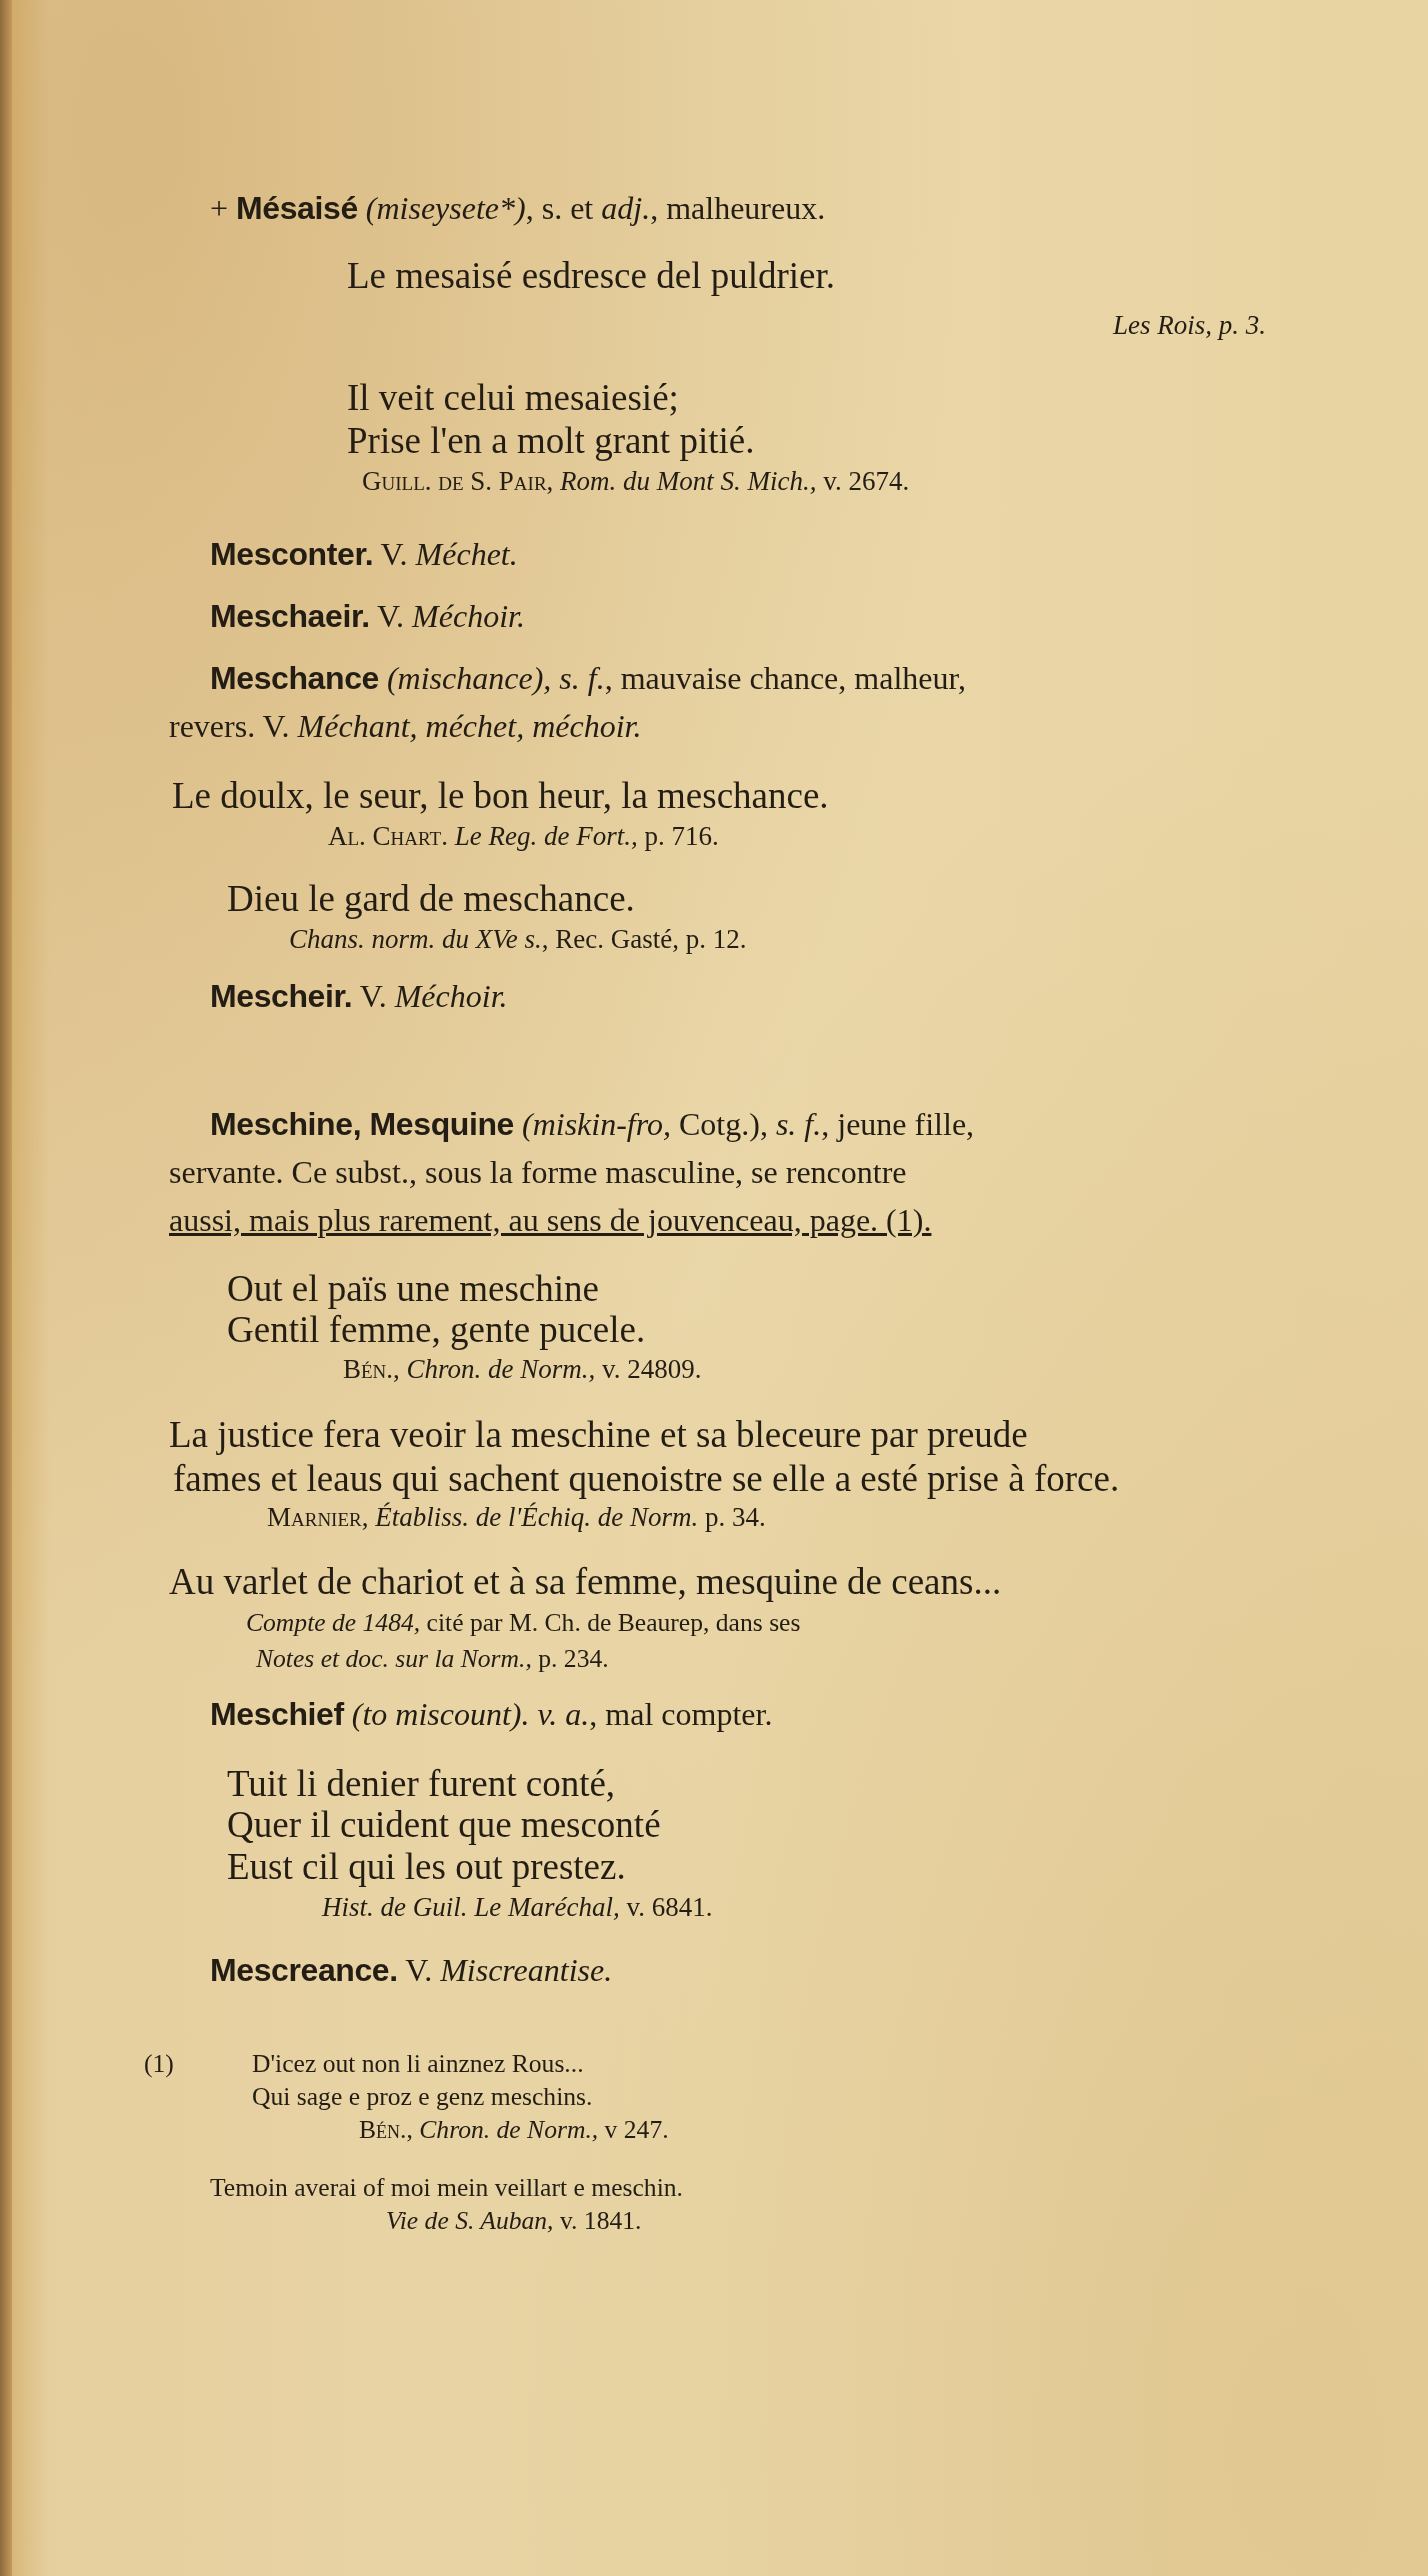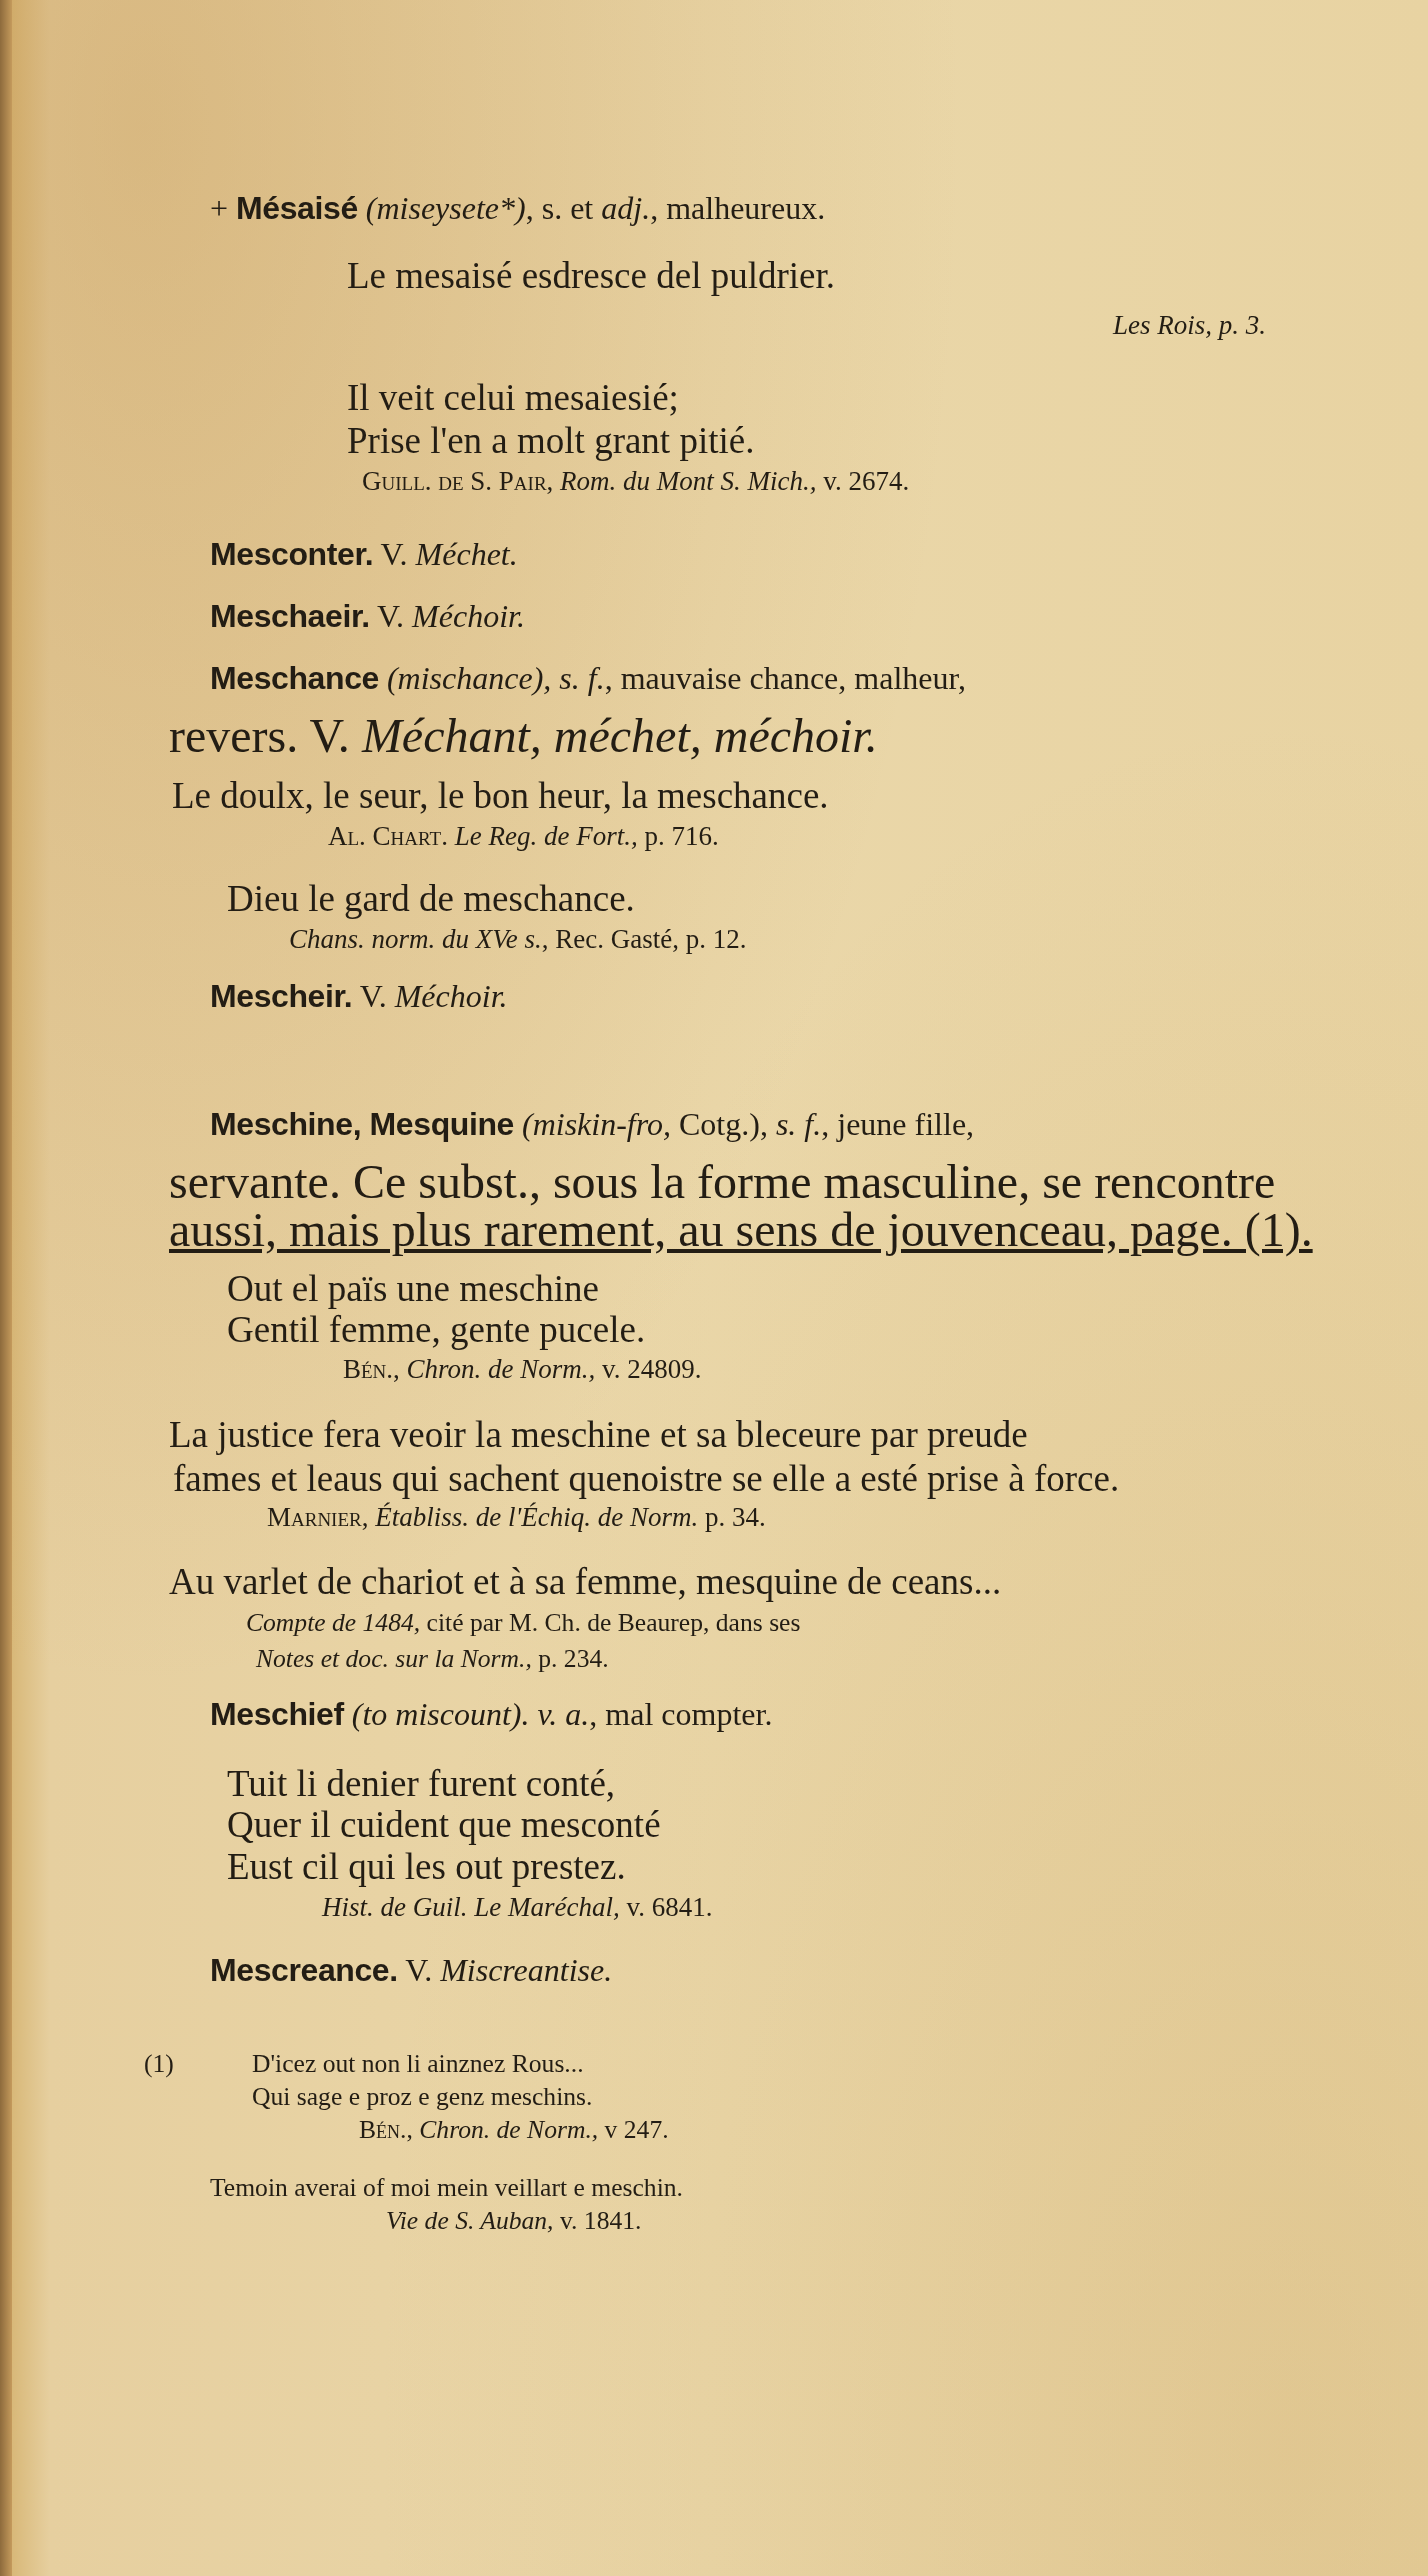--- a/index.html
+++ b/index.html
@@ -16,21 +16,21 @@
         radial-gradient(ellipse at 90% 95%, rgba(200,160,90,0.25), rgba(0,0,0,0) 50%),
         linear-gradient(90deg, #b98a4c 0px, #d8b878 11.6px, #e6cf9f 50px, #ead7a9 50%, #e8d3a2 100%);
     }
     .gutter {
       position: absolute; left: 0; top: 0; width: 11.6px; height: 100%;
       background: linear-gradient(90deg, #8d6a3c, #c49a5c);
     }
     .ln { position: absolute; white-space: nowrap; }
     .pagenum { left: 0; right: 0; top: 124px; text-align: center; font-size: 41px; }
     .head { font-size: 32px; }
-    .body { font-size: 48px; }
+    .body { font-size: 32px; }
     .verse { font-size: 37px; }
     .cite { font-size: 27px; }
     .small { font-size: 25.6px; }
     b.hw { font-family: "Liberation Sans", "DejaVu Sans", sans-serif; font-weight: bold; letter-spacing: -0.4px; }
     i { font-style: italic; }
     .sc { font-variant: small-caps; }
   </style>
 </head>
 <body>
 

